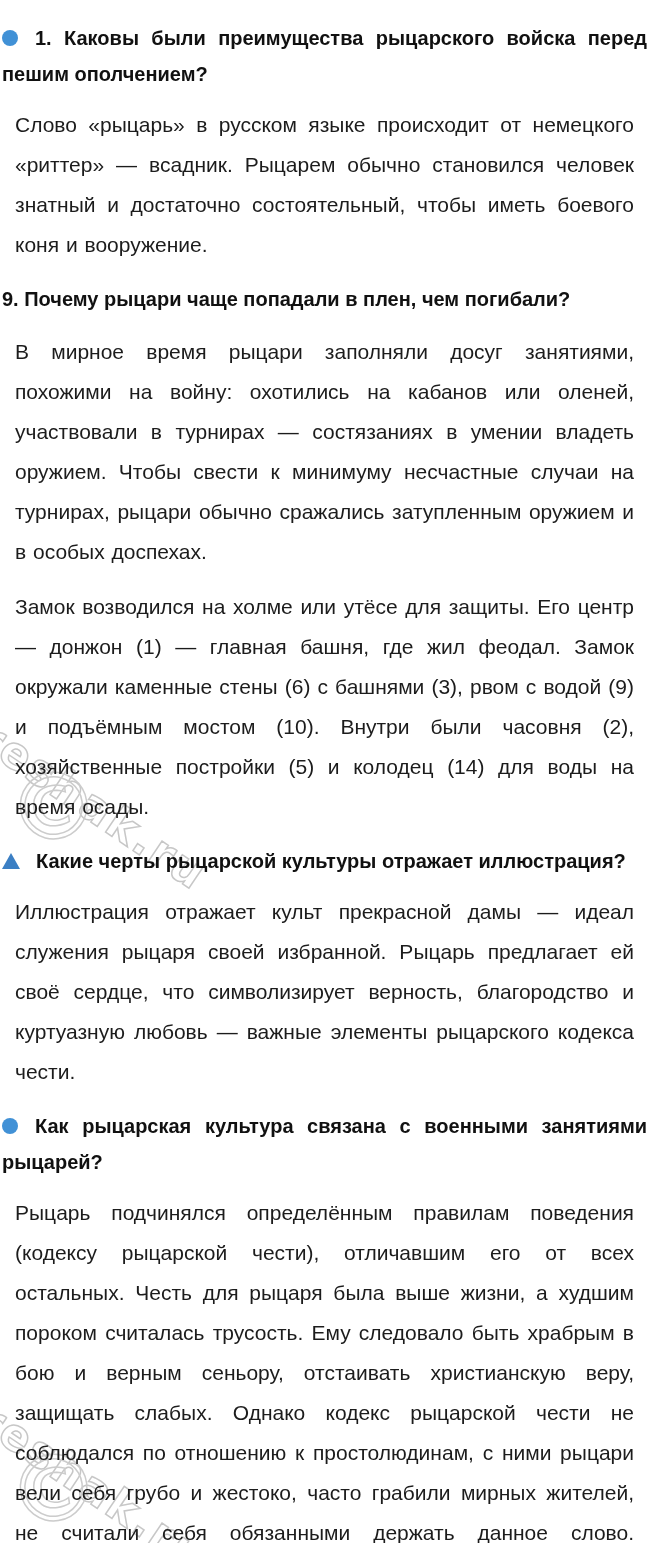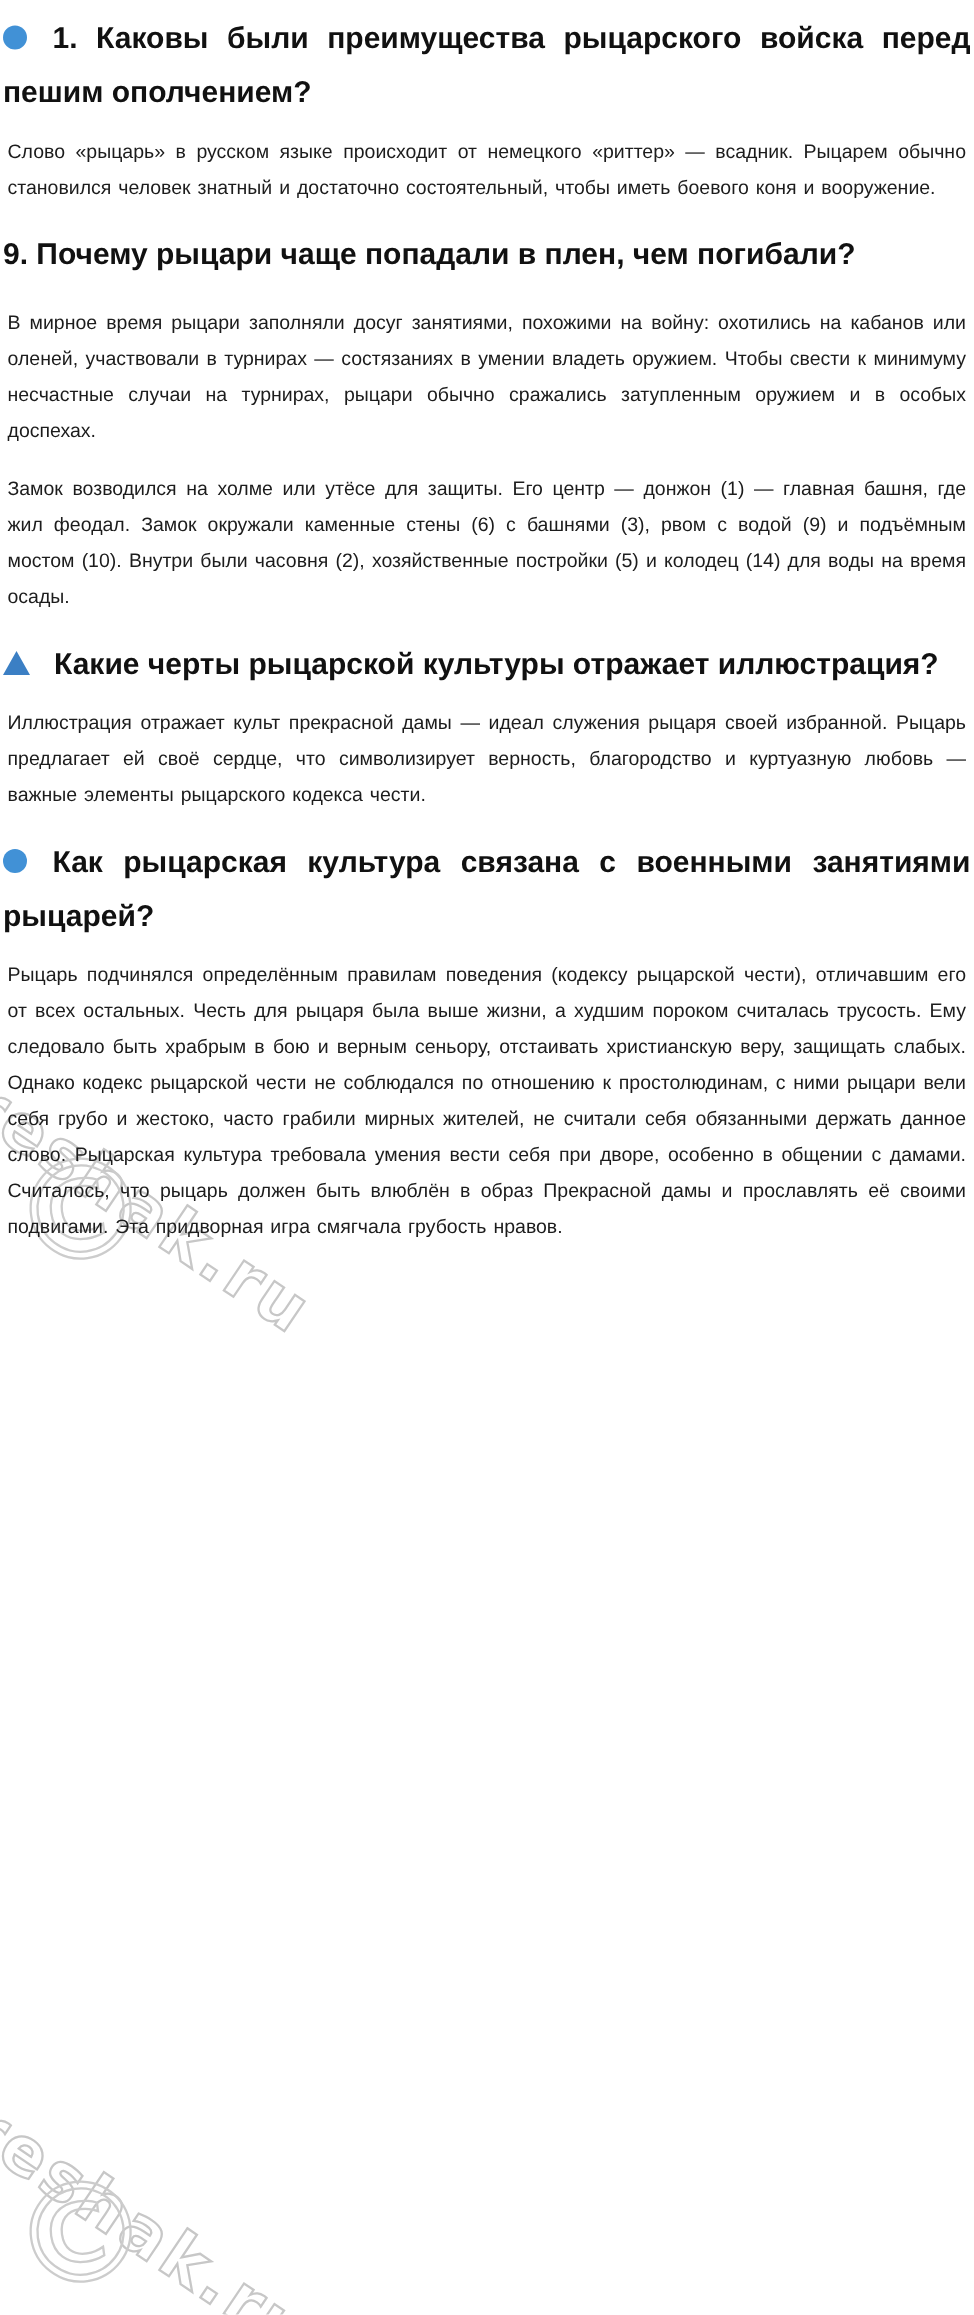--- a/index.html
+++ b/index.html
@@ -13,31 +13,31 @@
   }
   .page {
     position: relative;
     width: 649px;
     min-height: 1543px;
     padding: 4px 2px 6px 2px;
     z-index: 1;
   }
   .qa { margin: 0 0 15px 0; position: relative; z-index: 2; }
   .heading {
-    margin: 4px 0 9px 0;
+    margin: 16px 0 9px 0;
     font-size: 20px;
     line-height: 36px;
     font-weight: 700;
     color: #111111;
     text-align: justify;
   }
   .answer {
-    margin: 3px;
-    font-size: 13px;
-    line-height: 24px;
+    margin: 13px;
+    font-size: 21px;
+    line-height: 40px;
     font-weight: 400;
     color: #1c1c1c;
     text-align: justify;
     word-spacing: 1px;
   }
   .bullet-dot {
     display: inline-block;
     width: 16px;
     height: 16px;
     border-radius: 50%;

